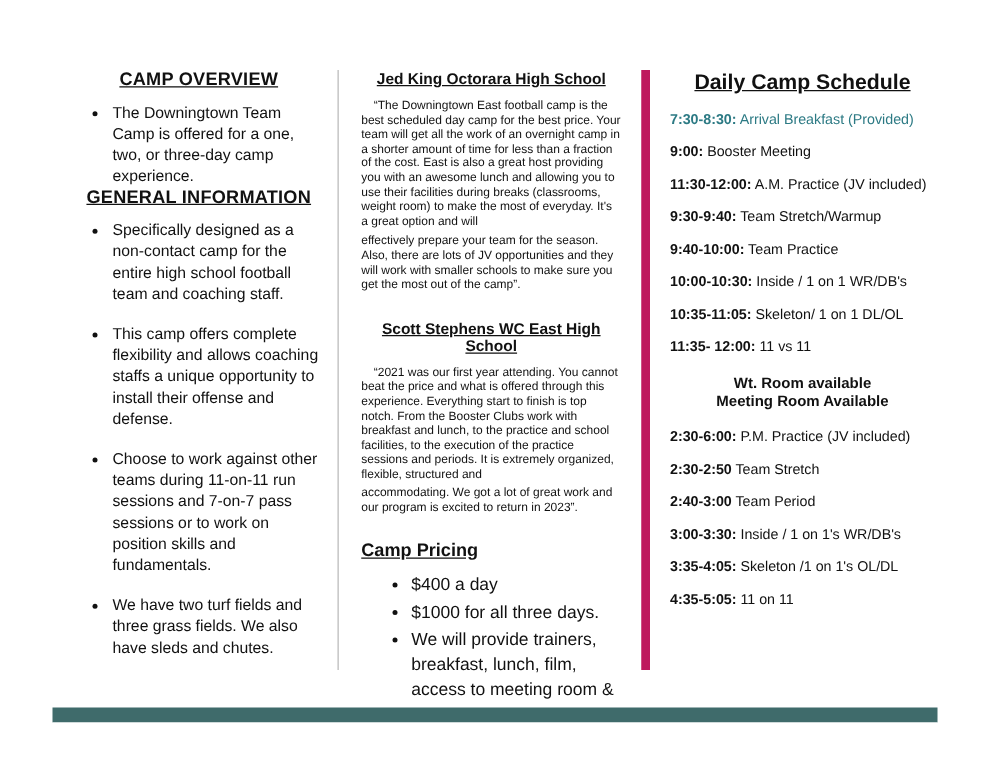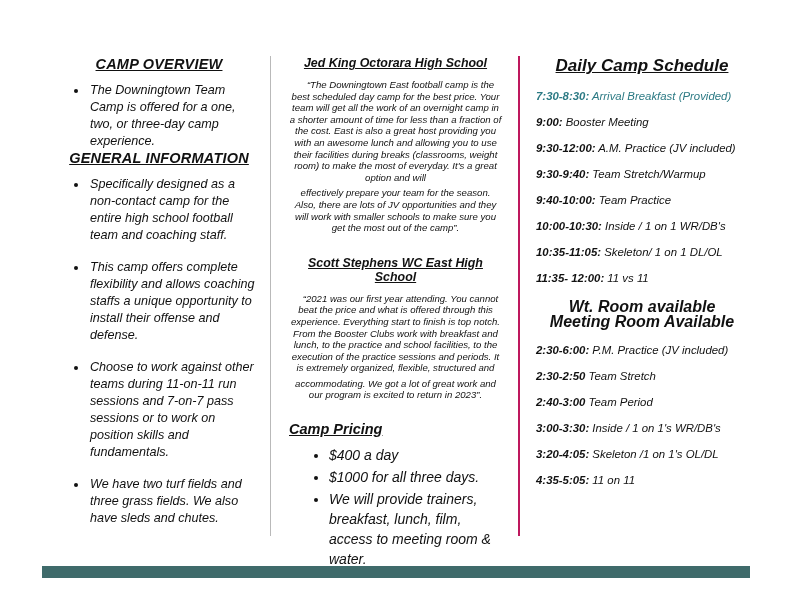--- a/index.html
+++ b/index.html
@@ -24,31 +24,30 @@
     position: absolute;
     left: 52px;
     top: 56px;
     width: 700px;
     height: 480px;
     display: flex;
     align-items: stretch;
   }
   .col {
     box-sizing: border-box;
-    font-style: italic;
   }
   .col-1 {
     width: 218px;
     padding: 0 14px 0 10px;
   }
   .col-2 {
     width: 250px;
     padding: 0 16px 0 18px;
     border-left: 1px solid #b9b9b9;
-    border-right: 2px solid #be185d;
+    border-right: 7px solid #be185d;
   }
   .col-3 {
     width: 232px;
     padding: 0 4px 0 16px;
   }
 
   h2.heading {
     font-size: 14.5px;
     font-weight: bold;
     text-decoration: underline;
@@ -78,21 +77,21 @@
     margin-bottom: 4px;
   }
   .gi-heading {
     margin-top: 18px;
     margin-bottom: 13px;
   }
 
   .quote {
     font-size: 9.6px;
     line-height: 11.6px;
-    text-align: center;
+    text-align: left;
     margin: 0 0 4px 0;
     text-indent: 10px;
   }
   .quote.second {
     margin-top: 2px;
   }
   .school-head {
     font-size: 12.4px;
     font-weight: bold;
     text-decoration: underline;
@@ -138,21 +137,21 @@
     margin-top: 25px;
   }
   .sched-row.teal {
     color: #2c7a84;
   }
   .sched-row.teal .t {
     font-weight: bold;
   }
   .room-block {
     text-align: center;
-    font-size: 16px;
+    font-size: 12px;
     font-weight: bold;
     line-height: 15px;
     margin: 14px 0 14px 0;
   }
 
   .footer-bar {
     position: absolute;
     left: 42px;
     top: 566px;
     width: 708px;
@@ -208,21 +207,21 @@
     <div class="col col-3">
       <h2 class="sched-title">Daily Camp Schedule</h2>
 
       <div class="sched-row teal">
         <span class="t">7:30-8:30:</span><span> Arrival Breakfast (Provided)</span>
       </div>
       <div class="sched-row">
         <span class="t">9:00:</span><span> Booster Meeting</span>
       </div>
       <div class="sched-row">
-        <span class="t">9:30-12:00:</span><span> A.M. Practice (JV included)</span>
+        <span class="t">11:30-12:00:</span><span> A.M. Practice (JV included)</span>
       </div>
       <div class="sched-row">
         <span class="t">9:30-9:40:</span><span> Team Stretch/Warmup</span>
       </div>
       <div class="sched-row">
         <span class="t">9:40-10:00:</span><span> Team Practice</span>
       </div>
       <div class="sched-row">
         <span class="t">10:00-10:30:</span><span> Inside / 1 on 1 WR/DB's</span>
       </div>
@@ -244,21 +243,21 @@
       <div class="sched-row">
         <span class="t">2:30-2:50</span><span> Team Stretch</span>
       </div>
       <div class="sched-row">
         <span class="t">2:40-3:00</span><span> Team Period</span>
       </div>
       <div class="sched-row">
         <span class="t">3:00-3:30:</span><span> Inside / 1 on 1's WR/DB's</span>
       </div>
       <div class="sched-row">
-        <span class="t">3:20-4:05:</span><span> Skeleton /1 on 1's OL/DL</span>
+        <span class="t">3:35-4:05:</span><span> Skeleton /1 on 1's OL/DL</span>
       </div>
       <div class="sched-row">
         <span class="t">4:35-5:05:</span><span> 11 on 11</span>
       </div>
     </div>
 
   </div>
 
   <div class="footer-bar"></div>
   <div class="footer-bar-2"></div>

